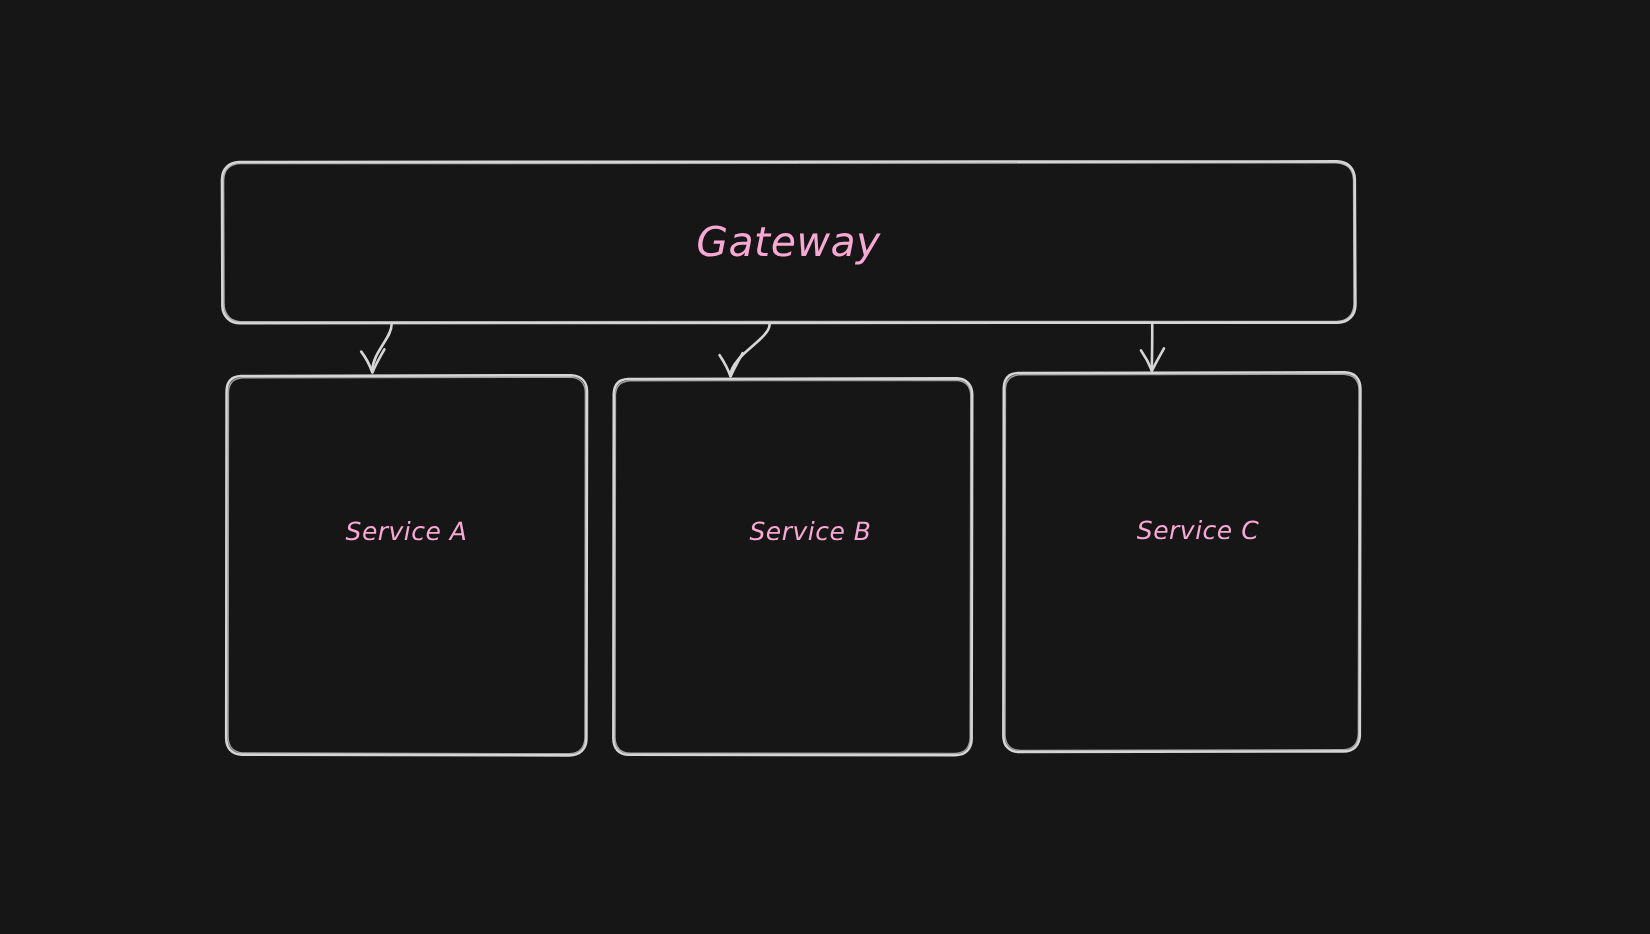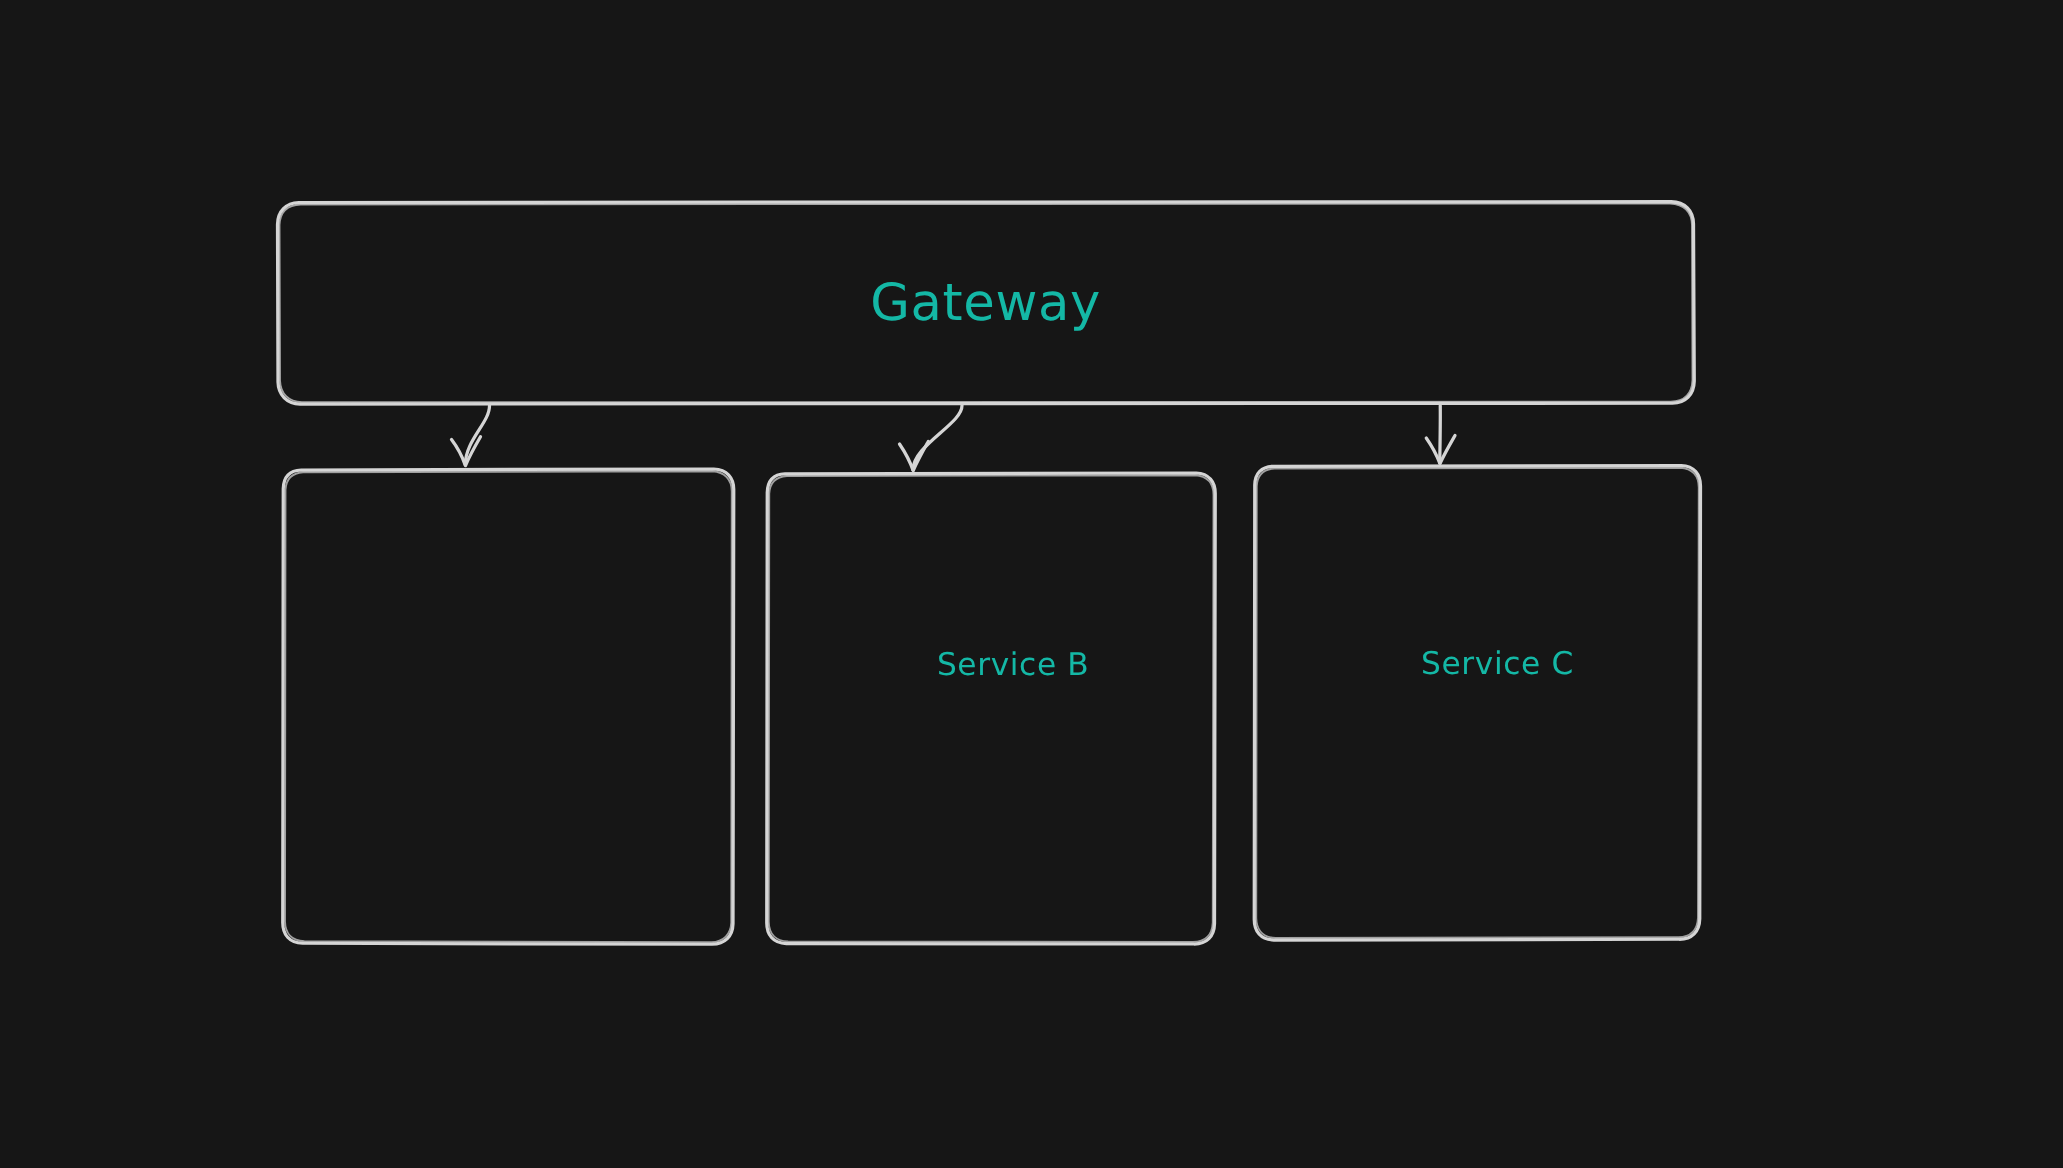--- a/index.html
+++ b/index.html
@@ -23,22 +23,23 @@
     height: 934px;
     pointer-events: none;
   }
   .node {
     position: absolute;
     box-sizing: border-box;
     display: flex;
     justify-content: center;
   }
   .node-label {
-    color: #14b8a6;
+    color: #f9a8d4;
     font-family: "DejaVu Sans", sans-serif;
+    font-style: italic;
     letter-spacing: 0.5px;
     white-space: nowrap;
     text-rendering: geometricPrecision;
   }
 
   
   #node-gateway {
     left: 222px;
     top: 161px;
     width: 1133px;
@@ -193,20 +194,23 @@
         <path d="M 1164 348.4 C 1160 355.4 1155.8 362.6 1152 370.8"></path>
       </g>
 
     </g>
   </svg>
 
   <div class="node" id="node-gateway">
     <span class="node-label">Gateway</span>
   </div>
 
+  <div class="node service-node" id="node-service-a">
+    <span class="node-label">Service A</span>
+  </div>
 
   <div class="node service-node" id="node-service-b">
     <span class="node-label">Service B</span>
   </div>
 
   <div class="node service-node" id="node-service-c">
     <span class="node-label">Service C</span>
   </div>
 
 </div>

